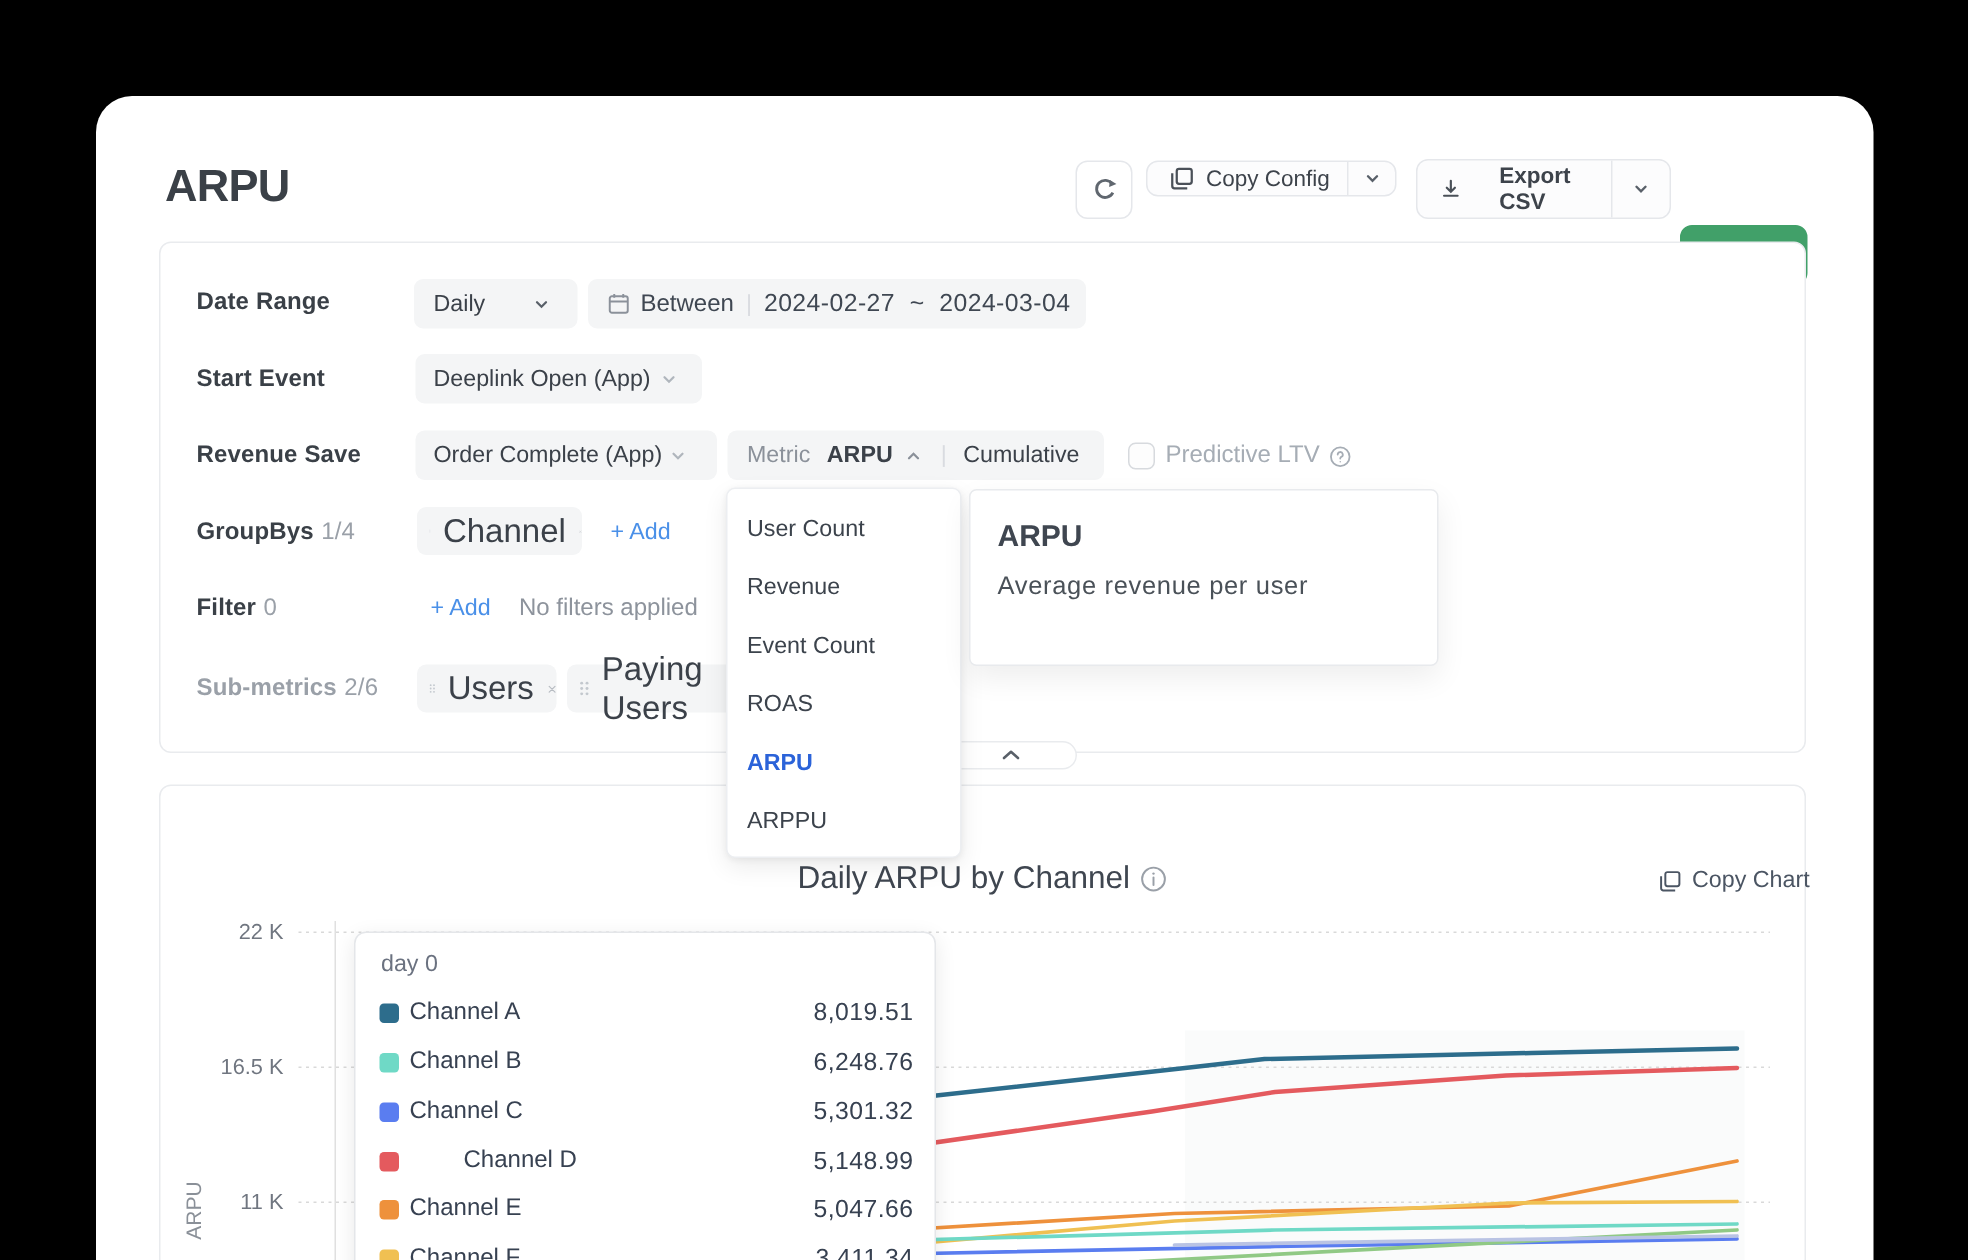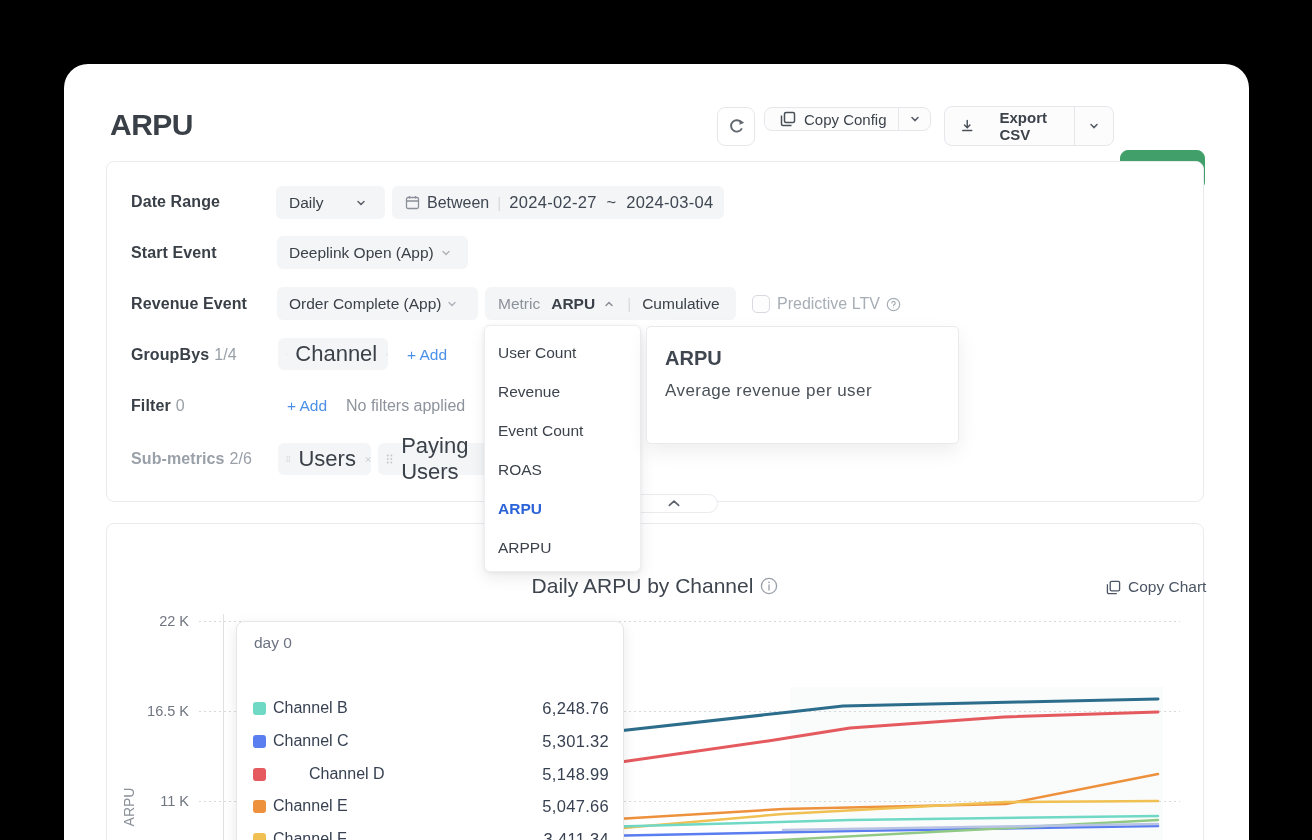--- a/index.html
+++ b/index.html
@@ -109,21 +109,21 @@
   <span style="color:#3f4752; font-size:16.5px; letter-spacing:0.3px;">2024-02-27&nbsp; ~&nbsp; 2024-03-04</span>
 </div>
 
 <div class="lab" style="left:131px; top:235px;">Start Event</div>
 <div class="pill" style="left:277px; top:236px; width:191px; padding-left:12px;">Deeplink Open (App)
   <svg class="chev" style="margin-left:7px;" viewBox="0 0 10 10" fill="none" stroke="#b0b6bd" stroke-width="1.5" stroke-linecap="round">
       <path d="M2 3.5 L5 6.5 L8 3.5"></path>
     </svg>
 </div>
 
-<div class="lab" style="left:131px; top:286px;">Revenue Event</div>
+<div class="lab" style="left:131px; top:286px;">Revenue Save</div>
 <div class="pill" style="left:277px; top:287px; width:201px; padding-left:12px;">Order Complete (App)
   <svg class="chev" style="margin-left:6px;" viewBox="0 0 10 10" fill="none" stroke="#b0b6bd" stroke-width="1.5" stroke-linecap="round">
       <path d="M2 3.5 L5 6.5 L8 3.5"></path>
     </svg>
 </div>
 <div class="pill" style="left:485px; top:287px; width:251px; padding-left:13px;">
   <span style="color:#8b919a;">Metric</span>
   <span style="margin-left:11px; font-weight:600;">ARPU</span>
   <svg class="chev" style="margin-left:9px;" viewBox="0 0 10 10" fill="none" stroke="#8b919a" stroke-width="1.5" stroke-linecap="round">
       <path d="M2 6.5 L5 3.5 L8 6.5"></path>
@@ -229,20 +229,25 @@
     <path d="M494 235 L677 219 L900 207 L1052 206" stroke="#f0c052" stroke-width="2.5"></path>
     <path d="M494 232 L744 225 L1052 221" stroke="#6fd9c6" stroke-width="2.5"></path>
     <path d="M494 241 L744 236 L1052 231" stroke="#5a7df0" stroke-width="2.5"></path>
     <path d="M654 246 L1052 225" stroke="#90c985" stroke-width="2.5"></path>
     <path d="M677 235 L1052 229" stroke="#b9c3e4" stroke-width="2.5"></path>
   </g>
 </svg>
 
 <div class="ttp">
   <div style="position:absolute; left:17px; top:12px; font-size:15.5px; color:#6b7280;">day 0</div>
+  <div class="trow" style="top:42px;">
+      <span class="sw" style="background:#2d6d8c;"></span>
+      <span class="nm">Channel A</span>
+      <span class="vl">8,019.51</span>
+    </div>
   <div class="trow" style="top:75px;">
       <span class="sw" style="background:#6fd9c6;"></span>
       <span class="nm">Channel B</span>
       <span class="vl">6,248.76</span>
     </div>
   <div class="trow" style="top:108px;">
       <span class="sw" style="background:#5a7df0;"></span>
       <span class="nm">Channel C</span>
       <span class="vl">5,301.32</span>
     </div>

